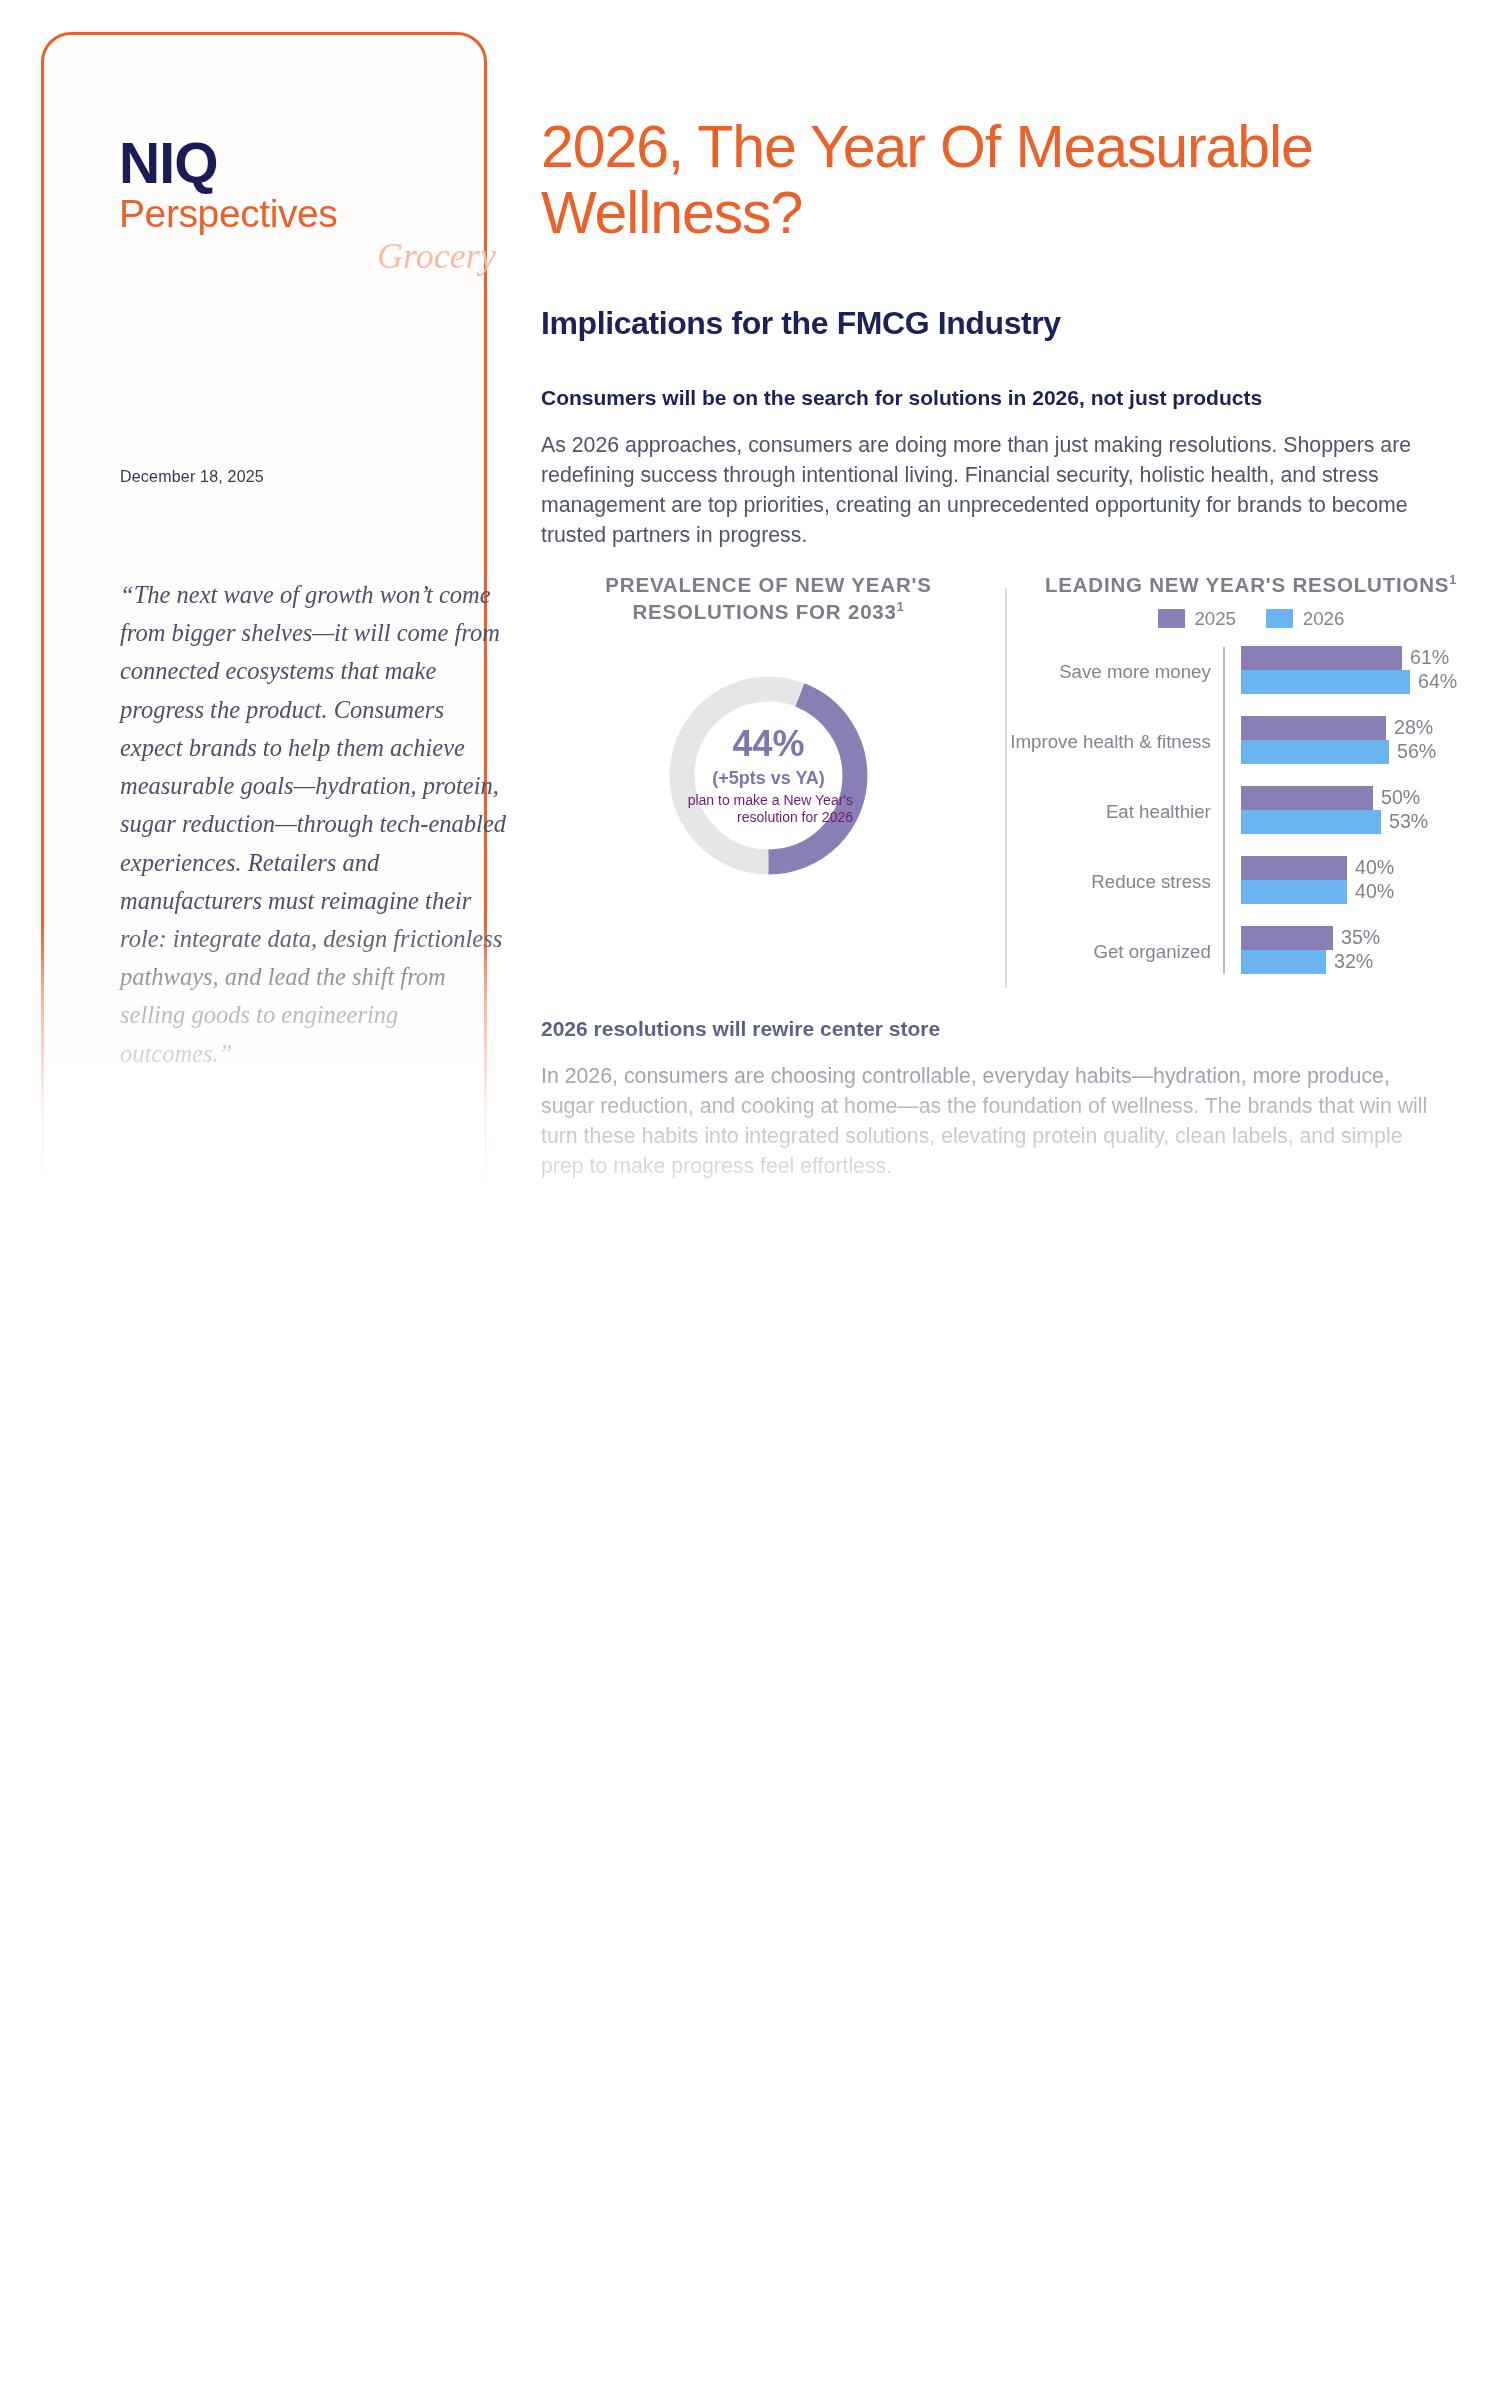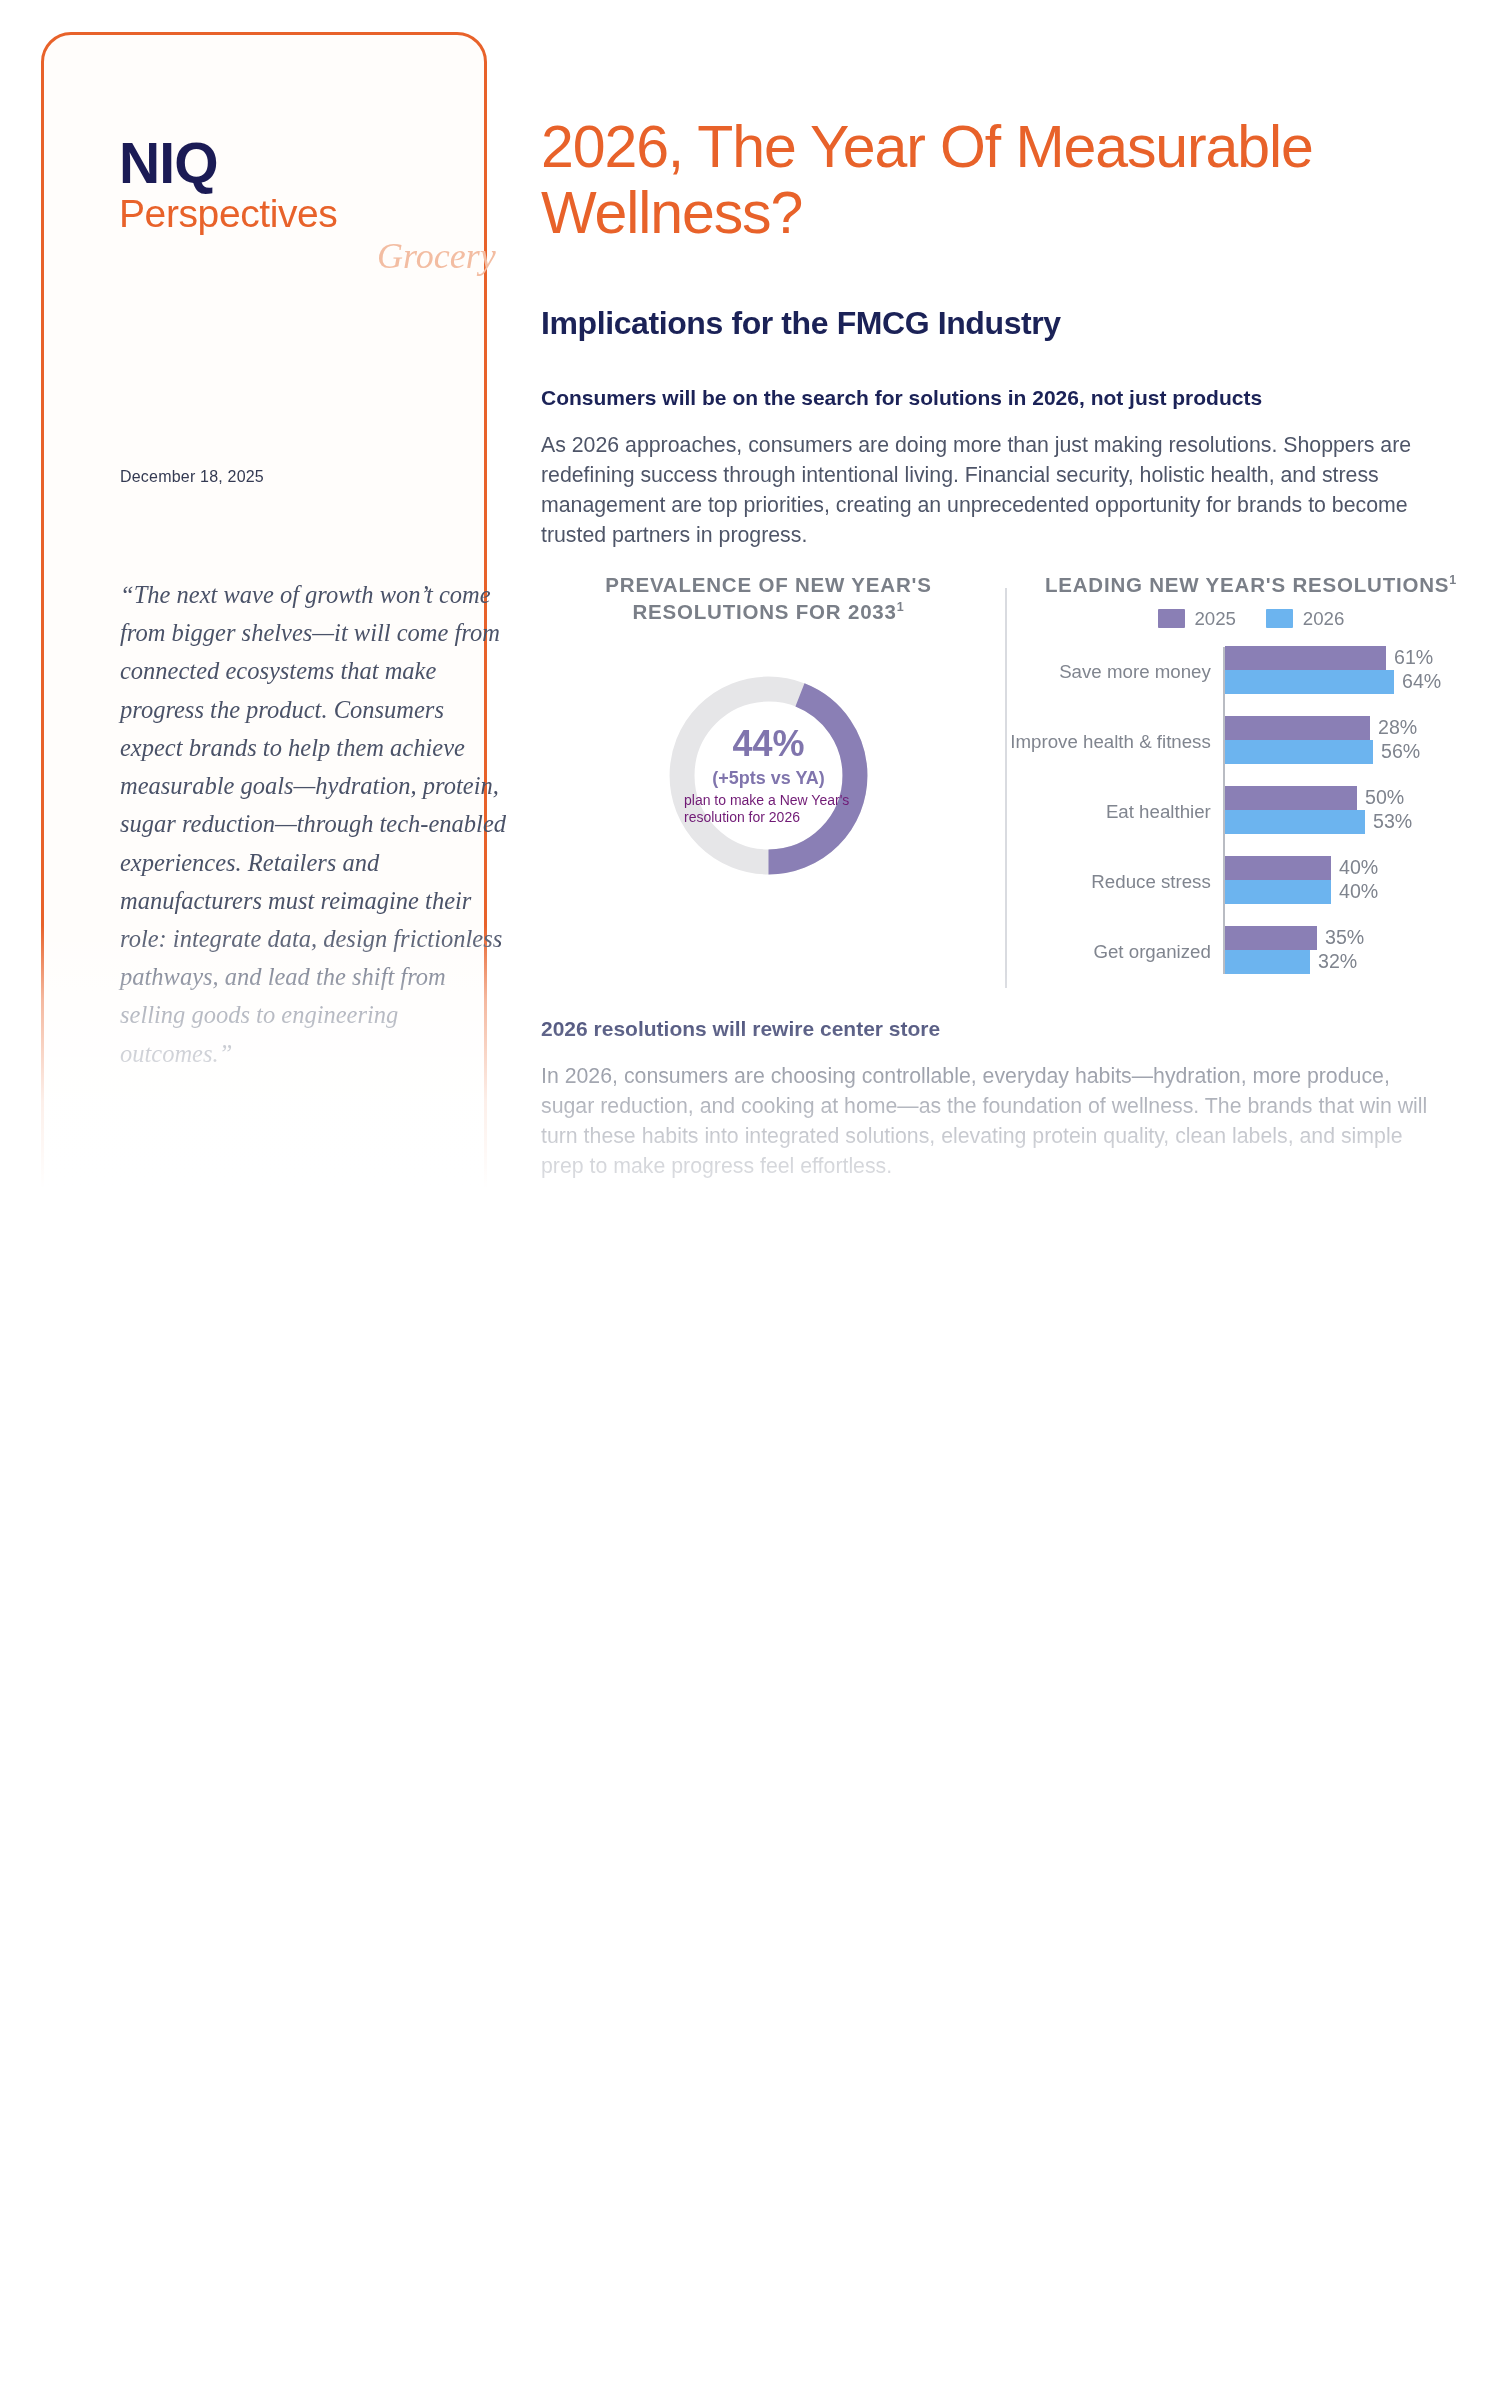--- a/index.html
+++ b/index.html
@@ -91,21 +91,21 @@
     letter-spacing:0.8px;line-height:1.3;
   }
   .chart-title sup{font-size:12.5px;}
 
   
   #donut-panel{position:absolute;left:0;top:0;width:455px;}
   #donut-wrap{position:relative;width:205px;height:205px;margin:48px auto 0;}
   #donut-wrap svg{display:block;}
   #donut-center{
     position:absolute;inset:0;display:flex;flex-direction:column;
-    align-items:center;justify-content:center;text-align:left;
+    align-items:center;justify-content:center;text-align:right;
   }
   #donut-center .big{font-size:36px;font-weight:bold;color:#8075ad;line-height:1;}
   #donut-center .delta{font-size:18px;font-weight:bold;color:#8075ad;margin-top:6.2px;}
   #donut-center .cap{font-size:14px;color:#701a75;line-height:1.22;margin-top:2.7px;width:169px;}
 
   
   #bar-panel{position:absolute;left:495px;top:0;width:430px;}
   #legend{display:flex;justify-content:center;gap:30px;margin-top:9px;}
   .leg{display:flex;align-items:center;gap:9.8px;}
   .leg .sw{width:27px;height:19.6px;border-radius:0.9px;}
@@ -114,21 +114,21 @@
   #bars{position:relative;margin-top:16px;padding-left:189px;}
   #bars:before{
     content:"";position:absolute;left:187px;top:1.8px;width:1.8px;
     height:calc(100% - 5.3px);background:#b9bcc3;
   }
   .barrow{position:relative;height:52px;margin-bottom:18px;}
   .barrow .cat{
     position:absolute;right:calc(100% + 14.2px);top:50%;transform:translateY(-50%);
     font-size:18.7px;color:#80858f;white-space:nowrap;text-align:right;
   }
-  .bar{position:relative;height:24px;display:flex;align-items:center;}
+  .bar{position:relative;height:24px;display:flex;align-items:center;padding-left:16px;}
   .bar .fill{height:24px;}
   .bar .val{font-size:19.6px;color:#7f848e;margin-left:8px;white-space:nowrap;}
   .bar.y25 .fill{background:#8a7fb5;}
   .bar.y26 .fill{background:#6cb4ef;}
 
   
   #tail-head{margin-top:27px;font-size:21px;font-weight:bold;color:#1b2257;}
   #tail-body{margin-top:19.6px;font-size:21.3px;line-height:1.42;color:#4e5568;max-width:889px;}
 
   

